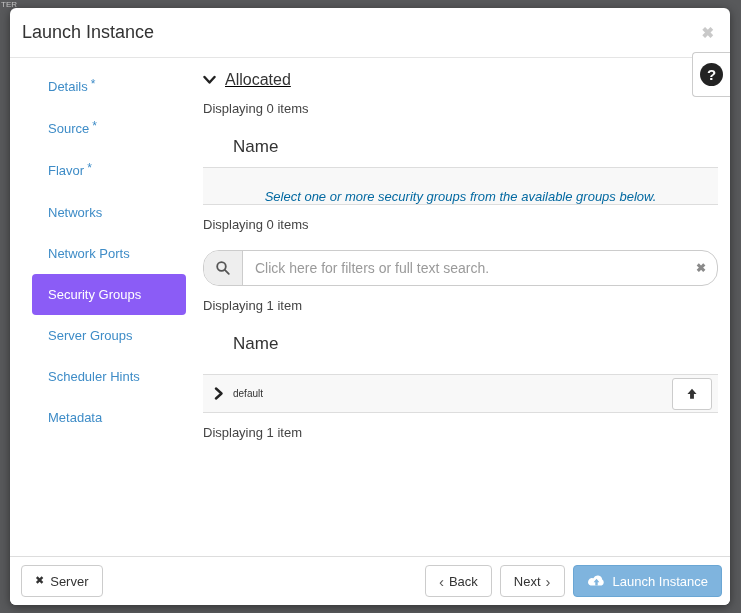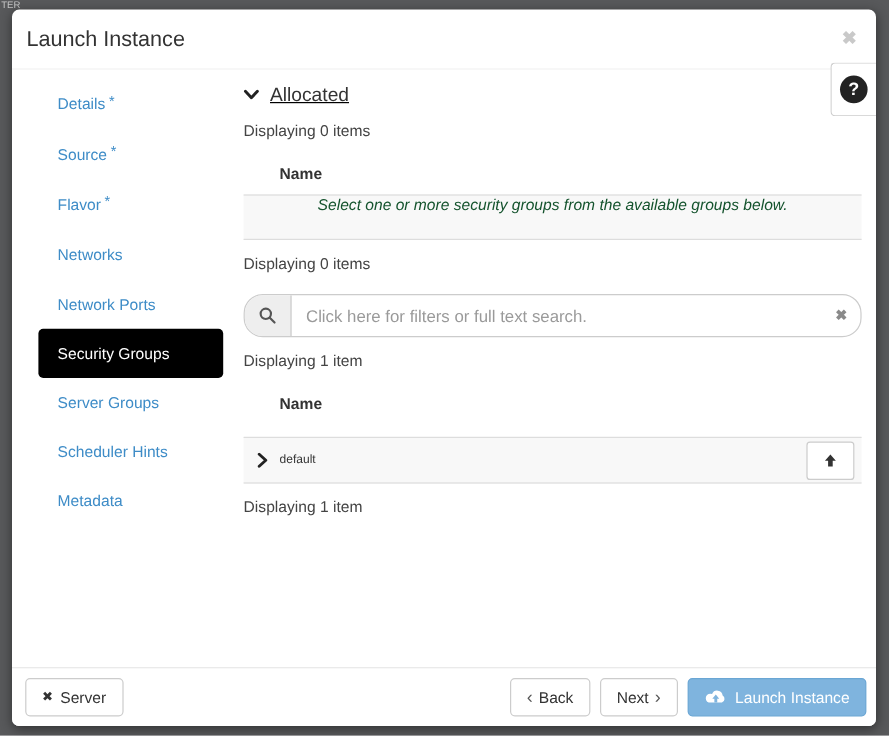--- a/index.html
+++ b/index.html
@@ -30,46 +30,46 @@
   .help-circle { width:23px; height:23px; border-radius:50%; background:#232323; color:#fff; font-size:15px; font-weight:bold; display:flex; align-items:center; justify-content:center; }
 
   
   .sidebar { position:absolute; left:0; top:58px; width:192px; }
   .sidebar ul { list-style:none; margin:0; padding:0 16px 0 22px; }
   .tab {
     display:block; padding:12px 16px; border-radius:4px;
     color:#3e8cc7; font-size:13px; line-height:17px; text-decoration:none; cursor:pointer;
   }
   .tab .req { margin-left:3px; position:relative; top:-3px; font-size:12px; }
-  .tab.active { background:#000000; color:#fff; }
+  .tab.active { background:#8b5cf6; color:#fff; }
 
   
   .content { position:absolute; left:193px; top:49px; width:515px; }
   .instruction { margin-top:20px; font-size:13px; color:#444; }
 
   .section-heading { display:flex; align-items:baseline; margin-top:14px; }
   .heading-main { display:flex; align-items:center;text-decoration:underline; }
   .heading-text { font-size:16px; color:#333; margin-left:9px; }
   .chev { flex:0 0 auto; }
   .count-badge {
     margin-left:9px; width:18px; height:18px; border-radius:50%;
     background:#b9b9b9; color:#fff; font-size:12px;
     display:inline-flex; align-items:center; justify-content:center;
     position:relative; top:3px;
   }
   .heading-hint { margin-left:auto; font-size:13px; color:#333; }
 
   .displaying { margin-top:12px; font-size:13px; color:#444; }
-  .thead { margin-top:21px; padding-left:30px; font-size:13px; font-weight:bold; color:#333; }
+  .thead { margin-top:21px; padding-left:30px; font-size:17px; font-weight:normal; color:#333; }
 
   .msg-row {
     margin-top:10px; height:36px; background:#f8f8f8;
     border-top:1px solid #ddd; border-bottom:1px solid #ddd;
-    display:flex; align-items:flex-start; justify-content:center;
-    font-style:italic; font-size:13px; color:#14532d;
+    display:flex; align-items:flex-end; justify-content:center;
+    font-style:italic; font-size:13px; color:#0369a1;
   }
 
   .avail-heading { margin-top:31px; }
 
   .search-bar {
     margin-top:18px; height:34px; border:1px solid #ccc; border-radius:16px;
     display:flex; align-items:stretch; overflow:hidden; background:#fff;
   }
   .search-addon { width:38px; background:#eee; border-right:1px solid #ccc; display:flex; align-items:center; justify-content:center; cursor:pointer; }
   .search-input { flex:1; border:none; outline:none; padding:0 12px; font-size:14px; color:#555; background:transparent; font-family:"Liberation Sans", sans-serif; }

